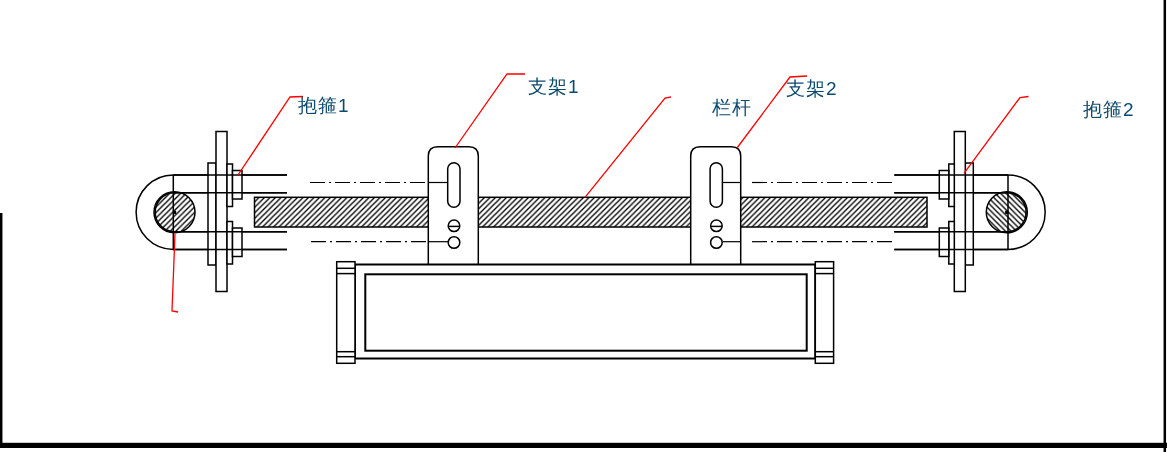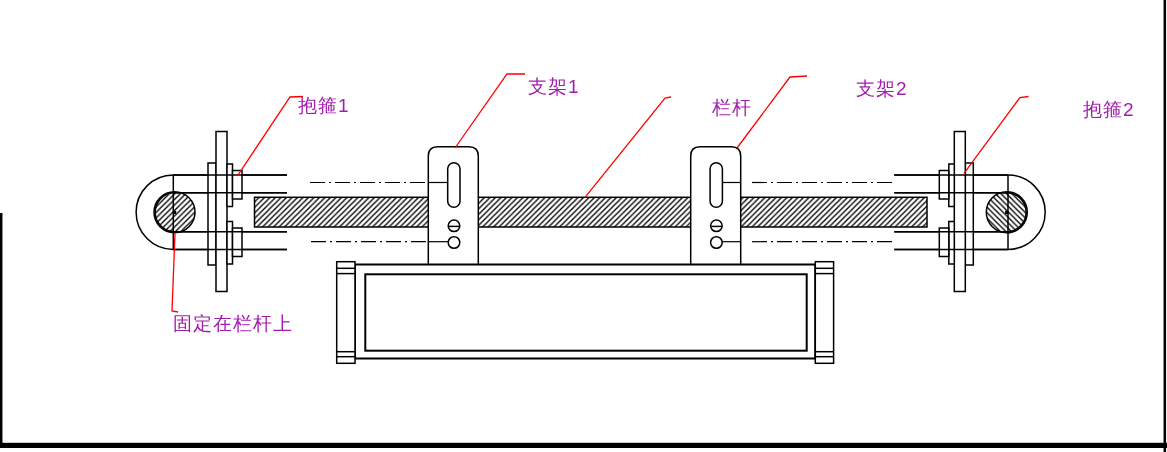--- a/index.html
+++ b/index.html
@@ -2,21 +2,21 @@
 <html><head>
 <meta charset="utf-8">
 <style>
   html,body{margin:0;padding:0;background:#fff;}
   .canvas{
     position:relative;width:1167px;height:452px;background:#ffffff;
     font-family:"Liberation Sans","DejaVu Sans",sans-serif;overflow:hidden;
   }
   svg{position:absolute;left:0;top:0;}
   .lbl{
-    position:absolute;color:#a21caf;font-size:19px;line-height:20px;
+    position:absolute;color:#0c4a6e;font-size:19px;line-height:20px;
     white-space:nowrap;letter-spacing:1px;font-family:"Liberation Sans","DejaVu Sans",sans-serif;
   }
 </style>
 </head>
 <body>
 
 <div class="canvas">
 
 <svg width="1167" height="452" viewBox="0 0 1167 452">
   <defs>
@@ -111,17 +111,16 @@
   <g stroke="#000">
     <line x1="1164.8" y1="0" x2="1164.8" y2="452" stroke-width="2.5"></line>
     <line x1="1.2" y1="213" x2="1.2" y2="448" stroke-width="2.5"></line>
     <rect x="0" y="442.8" width="1167" height="5.2" fill="#000" stroke="none"></rect>
   </g>
 </svg>
 
 <div class="lbl" style="left:298px;top:96px">抱箍1</div>
 <div class="lbl" style="left:528px;top:77px">支架1</div>
 <div class="lbl" style="left:712px;top:98px">栏杆</div>
-<div class="lbl" style="left:856px;top:79px">支架2</div>
+<div class="lbl" style="left:786px;top:79px">支架2</div>
 <div class="lbl" style="left:1083px;top:100px">抱箍2</div>
-<div class="lbl" style="left:173px;top:314px">固定在栏杆上</div>
 
 </div>
 
 </body></html>

